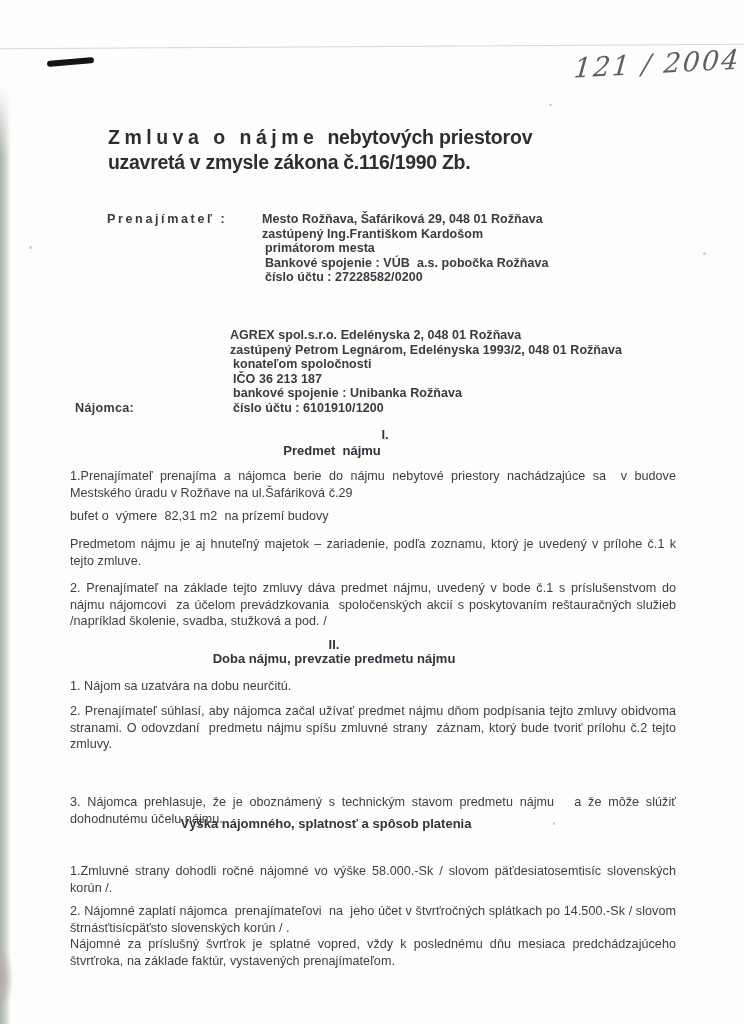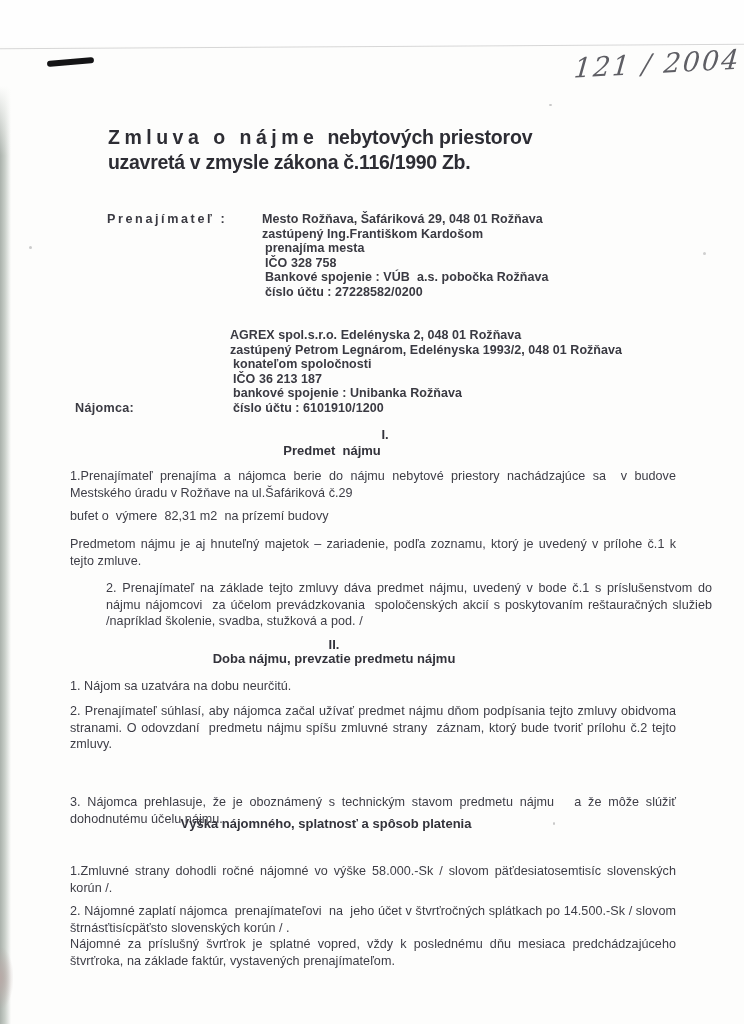--- a/index.html
+++ b/index.html
@@ -79,22 +79,21 @@
       <span class="t1a">Zmluva o nájme</span><span class="t1b">nebytových priestorov</span>
     </div>
     <div class="t2">uzavretá v zmysle zákona č.116/1990 Zb.</div>
   </div>
 
   <div class="party party1">
     <div class="plabel">Prenajímateľ :</div>
     <div class="plines">
       <div class="pline">Mesto Rožňava, Šafáriková 29, 048 01 Rožňava</div>
       <div class="pline">zastúpený Ing.Františkom Kardošom</div>
-      <div class="pline ind">prenajíma mesta</div>
-      <div class="pline ind">IČO 328 758</div>
+      <div class="pline ind">primátorom mesta</div>
       <div class="pline ind">Bankové spojenie : VÚB  a.s. pobočka Rožňava</div>
       <div class="pline ind">číslo účtu : 27228582/0200</div>
     </div>
   </div>
 
   <div class="party party2">
     <div class="plabel">Nájomca:</div>
     <div class="plines">
       <div class="pline">AGREX spol.s.r.o. Edelényska 2, 048 01 Rožňava</div>
       <div class="pline">zastúpený Petrom Legnárom, Edelényska 1993/2, 048 01 Rožňava</div>
@@ -103,21 +102,21 @@
       <div class="pline ind">bankové spojenie : Unibanka Rožňava</div>
       <div class="pline ind">číslo účtu : 6101910/1200</div>
     </div>
   </div>
 
   <div class="secnum" style="left:85px;top:427px;">I.</div>
   <div class="sechead" style="left:32px;top:443px;">Predmet  nájmu</div>
   <div class="para" style="top:468px;">1.Prenajímateľ prenajíma a nájomca berie do nájmu nebytové priestory nachádzajúce sa  v budove Mestského úradu v Rožňave na ul.Šafáriková č.29</div>
   <div class="para short" style="top:508px;">bufet o  výmere  82,31 m2  na prízemí budovy</div>
   <div class="para" style="top:536px;">Predmetom nájmu je aj hnuteľný majetok – zariadenie, podľa zoznamu, ktorý je uvedený v prílohe č.1 k tejto zmluve.</div>
-  <div class="para" style="top:580px;margin-left:36px;">2. Prenajímateľ na základe tejto zmluvy dáva predmet nájmu, uvedený v bode č.1 s príslušenstvom do nájmu nájomcovi  za účelom prevádzkovania  spoločenských akcií s poskytovaním reštauračných služieb /napríklad školenie, svadba, stužková a pod. /</div>
+  <div class="para" style="top:580px;">2. Prenajímateľ na základe tejto zmluvy dáva predmet nájmu, uvedený v bode č.1 s príslušenstvom do nájmu nájomcovi  za účelom prevádzkovania  spoločenských akcií s poskytovaním reštauračných služieb /napríklad školenie, svadba, stužková a pod. /</div>
 
   <div class="secnum" style="left:34px;top:637px;">II.</div>
   <div class="sechead" style="left:34px;top:651px;">Doba nájmu, prevzatie predmetu nájmu</div>
   <div class="para short" style="top:678px;">1. Nájom sa uzatvára na dobu neurčitú.</div>
   <div class="para" style="top:703px;">2. Prenajímateľ súhlasí, aby nájomca začal užívať predmet nájmu dňom podpísania tejto zmluvy obidvoma stranami. O odovzdaní  predmetu nájmu spíšu zmluvné strany  záznam, ktorý bude tvoriť prílohu č.2 tejto zmluvy.</div>
   <div class="para" style="top:794px;">3. Nájomca prehlasuje, že je oboznámený s technickým stavom predmetu nájmu   a že môže slúžiť dohodnutému účelu nájmu.</div>
 
   <div class="sechead" style="left:6px;top:816px;padding-left:20px;">Výška nájomného, splatnosť a spôsob platenia</div>
   <div class="para" style="top:863px;">1.Zmluvné strany dohodli ročné nájomné vo výške 58.000.-Sk / slovom päťdesiatosemtisíc slovenských korún /.</div>
   <div class="para" style="top:903px;">2. Nájomné zaplatí nájomca  prenajímateľovi  na  jeho účet v štvrťročných splátkach po 14.500.-Sk / slovom štrnásťtisícpäťsto slovenských korún / .</div>

